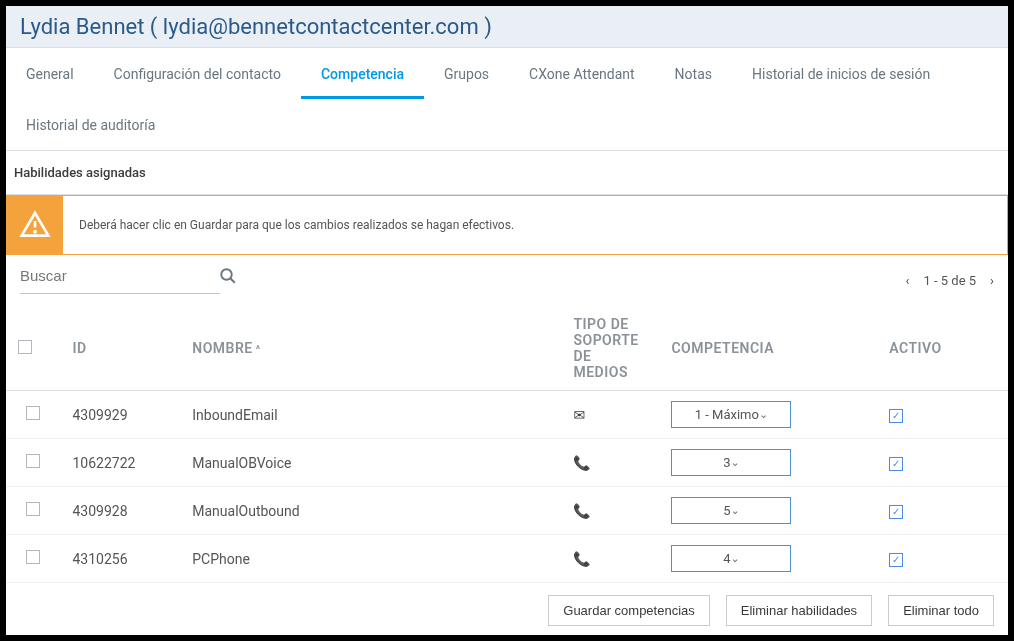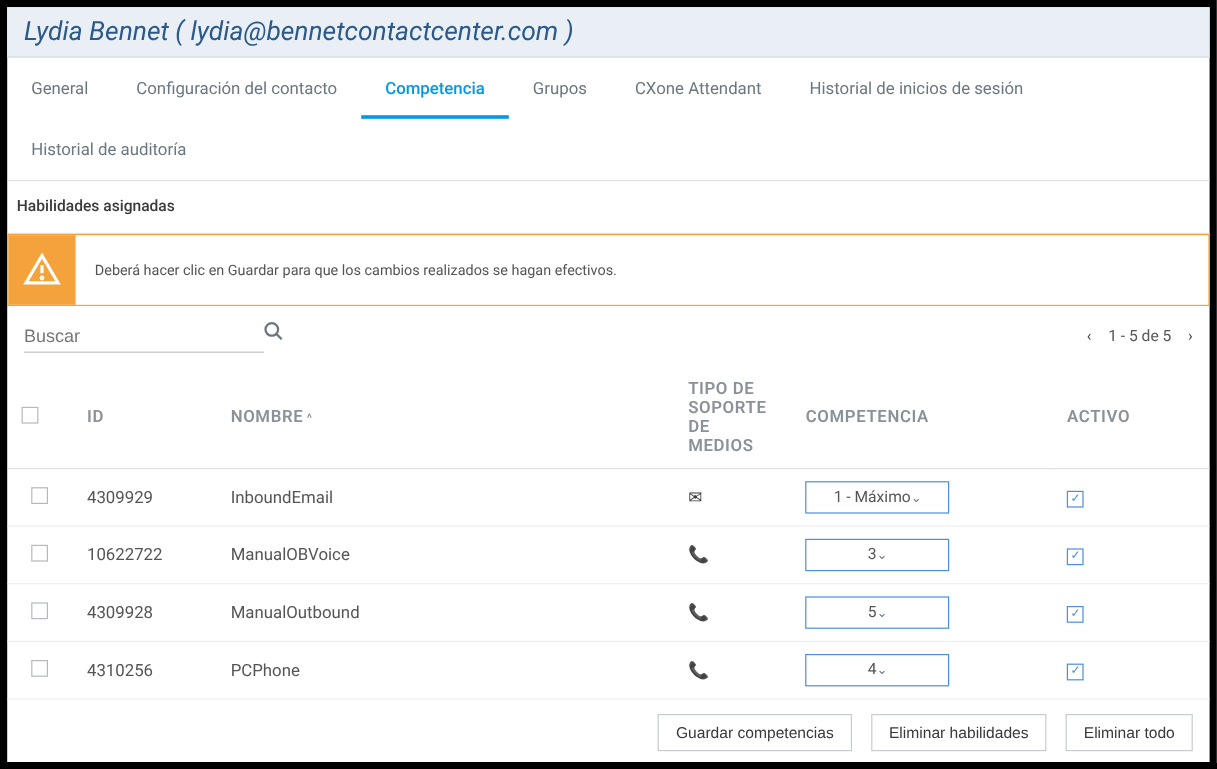--- a/index.html
+++ b/index.html
@@ -24,21 +24,20 @@
     }
     .header {
       background: #e9eff5;
       padding: 8px 14px;
       border-bottom: 1px solid #d5dde5;
     }
     .header-title {
       font-size: 22px;
       font-weight: 400;
       color: #2b5a8a;
-      font-style: italic;
     }
     .tabs {
       display: flex;
       flex-wrap: wrap;
       padding: 0 0;
       border-bottom: 1px solid #e0e0e0;
     }
     .tab {
       padding: 18px 20px 14px;
       color: #6a7680;
@@ -82,21 +81,21 @@
       flex: 1;
     }
     .search-pagination-row {
       display: flex;
       justify-content: space-between;
       align-items: center;
       padding: 12px 14px;
     }
     .search-box {
       display: flex;
-      align-items: flex-end;
+      align-items: flex-start;
       border-bottom: 1px solid #c0c4c8;
       width: 200px;
       padding-bottom: 4px;
     }
     .search-input {
       border: none;
       outline: none;
       font-size: 15px;
       color: #555;
       flex: 1;
@@ -212,20 +211,21 @@
   <div class="header">
     <div class="header-title">Lydia Bennet ( lydia@bennetcontactcenter.com )</div>
   </div>
 
   <div class="tabs">
     <div class="tab">General</div>
     <div class="tab">Configuración del contacto</div>
     <div class="tab active">Competencia</div>
     <div class="tab">Grupos</div>
     <div class="tab">CXone Attendant</div>
+    <div class="tab">Notas</div>
     <div class="tab">Historial de inicios de sesión</div>
     <div class="tab">Historial de auditoría</div>
   </div>
 
   <div class="section-title">Habilidades asignadas</div>
 
   <div class="alert">
     <div class="alert-icon-box">
       <svg viewBox="0 0 24 24" fill="none" stroke="#fff" stroke-width="2">
         <path d="M12 3 L22 20 L2 20 Z"></path>

